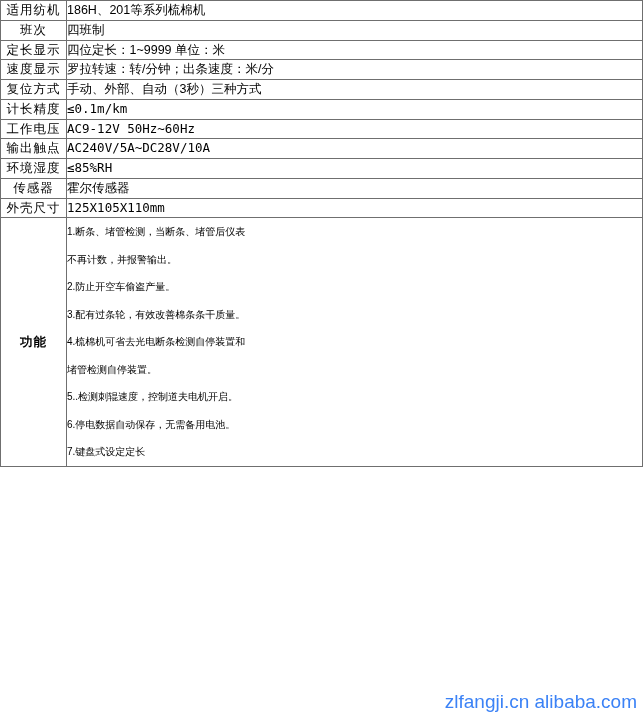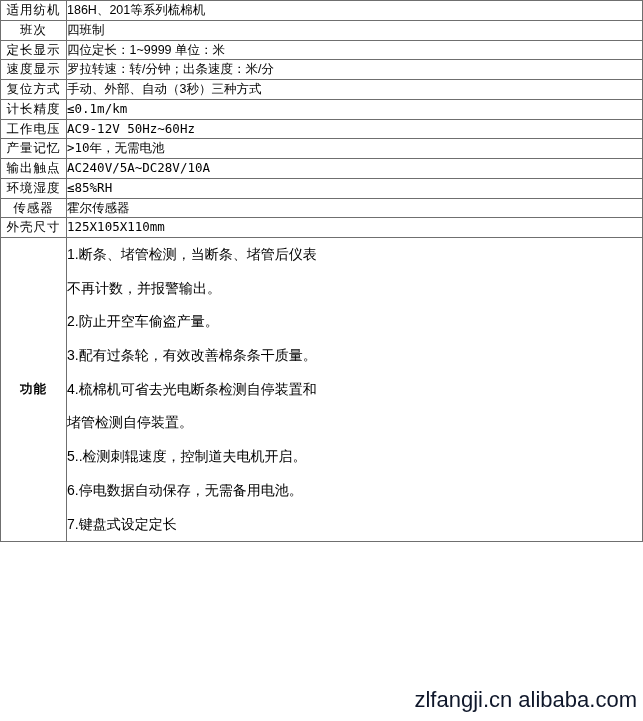--- a/index.html
+++ b/index.html
@@ -54,31 +54,31 @@
     padding-top: 14px;
     font-size: 12.5px;
     letter-spacing: 1px;
     font-weight: bold;
   }
   td.func-value {
     vertical-align: top;
     padding: 10px 6px 6px 6px;
   }
   .func-line {
-    font-size: 14px;
+    font-size: 10px;
     line-height: 1.55;
     padding: 6px 0 6px 0;
     white-space: nowrap;
   }
   .watermark {
     position: absolute;
     right: 6px;
     bottom: 8px;
-    font-size: 22px;
-    color: #0f172a;
+    font-size: 19px;
+    color: #3b82f6;
     font-family: "Liberation Sans", sans-serif;
     letter-spacing: 0px;
     pointer-events: none;
     font-weight: normal;
   }
 </style>
 </head>
 <body>
 
 <table id="spec-table">
@@ -105,24 +105,20 @@
     </tr>
     <tr class="row-h">
       <td class="label-cell">计长精度</td>
       <td class="value-cell mono">≤0.1m/km</td>
     </tr>
     <tr class="row-h">
       <td class="label-cell">工作电压</td>
       <td class="value-cell mono">AC9-12V    50Hz~60Hz</td>
     </tr>
     <tr class="row-h">
-      <td class="label-cell">产量记忆</td>
-      <td class="value-cell mono">&gt;10年，无需电池</td>
-    </tr>
-    <tr class="row-h">
       <td class="label-cell">输出触点</td>
       <td class="value-cell mono">AC240V/5A~DC28V/10A</td>
     </tr>
     <tr class="row-h">
       <td class="label-cell">环境湿度</td>
       <td class="value-cell mono">≤85%RH</td>
     </tr>
     <tr class="row-h">
       <td class="label-cell">传感器</td>
       <td class="value-cell">霍尔传感器</td>

